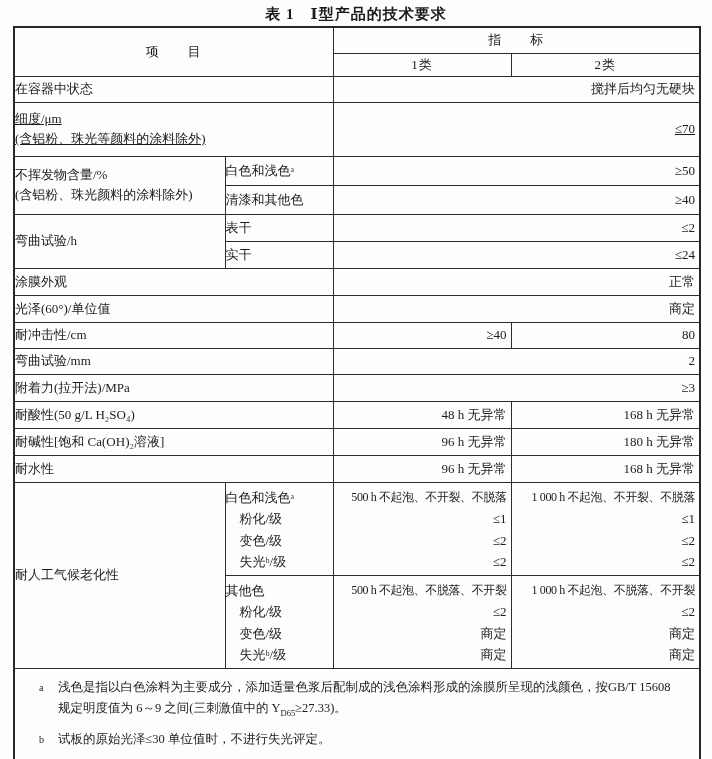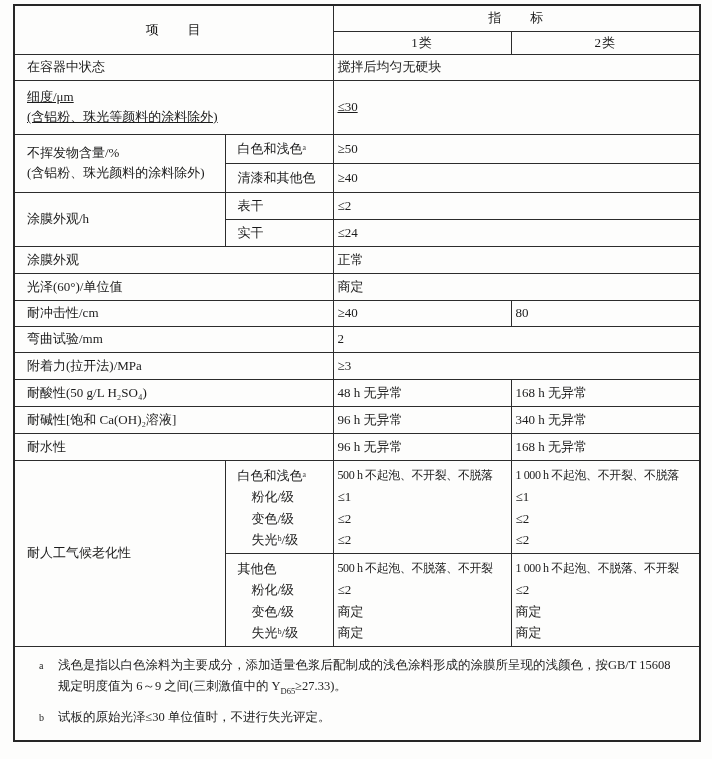--- a/index.html
+++ b/index.html
@@ -31,22 +31,22 @@
     margin-left: 13px;
     border: 2px solid #262626;
   }
   td {
     border: 1px solid #2c2c2c;
     font-size: 13px;
     padding: 2px 4px;
     vertical-align: middle;
     overflow: hidden;
   }
-  td.lbl { text-align: left; padding-left: 12px; margin-left: 12px; }
-  td.val { text-align: left; }
+  td.lbl { text-align: left; padding-left: 0; margin-left: 12px; }
+  td.val { text-align: right; }
   td.hdr { text-align: center; letter-spacing: 1px; }
   tr.hrow1 { height: 26px; }
   tr.hrow2 { height: 22px; }
   tr.r26 { height: 26px; }
   tr.r27 { height: 27px; }
   tr.r29 { height: 29px; }
   tr.r54 { height: 54px; text-decoration: underline; }
   tr.rw1 { height: 92px; }
   tr.rw2 { height: 86px; }
   tr.rfn { height: 88px; }
@@ -74,20 +74,21 @@
     top: 0px;
     font-size: 10px;
   }
   sub.ds { font-size: 8.5px; }
 </style>
 </head>
 <body>
 
 <div class="page">
 
+  <div class="title">表 1　Ⅰ型产品的技术要求</div>
 
   <table class="req">
     <colgroup>
       <col style="width:211px">
       <col style="width:108px">
       <col style="width:178px">
       <col style="width:189px">
     </colgroup>
 
     <tbody>
@@ -103,38 +104,38 @@
     <tr class="r26">
       <td class="lbl" colspan="2">在容器中状态</td>
       <td class="val" colspan="2">搅拌后均匀无硬块</td>
     </tr>
 
     <tr class="r54">
       <td class="lbl two-line" colspan="2">
         <div>细度/μm</div>
         <div>(含铝粉、珠光等颜料的涂料除外)</div>
       </td>
-      <td class="val" colspan="2">≤30</td>
+      <td class="val" colspan="2">≤70</td>
     </tr>
 
     <tr class="r29">
       <td class="lbl two-line" rowspan="2">
         <div>不挥发物含量/%</div>
         <div>(含铝粉、珠光颜料的涂料除外)</div>
       </td>
       <td class="lbl">白色和浅色ᵃ</td>
       <td class="val" colspan="2">≥50</td>
     </tr>
     <tr class="r29">
       <td class="lbl">清漆和其他色</td>
       <td class="val" colspan="2">≥40</td>
     </tr>
 
     <tr class="r27">
-      <td class="lbl" rowspan="2">涂膜外观/h</td>
+      <td class="lbl" rowspan="2">弯曲试验/h</td>
       <td class="lbl">表干</td>
       <td class="val" colspan="2">≤2</td>
     </tr>
     <tr class="r27">
       <td class="lbl">实干</td>
       <td class="val" colspan="2">≤24</td>
     </tr>
 
     <tr class="r27">
       <td class="lbl" colspan="2">涂膜外观</td>
@@ -164,21 +165,21 @@
 
     <tr class="r27">
       <td class="lbl" colspan="2">耐酸性(50 g/L H₂SO₄)</td>
       <td class="val">48 h 无异常</td>
       <td class="val">168 h 无异常</td>
     </tr>
 
     <tr class="r27">
       <td class="lbl" colspan="2">耐碱性[饱和 Ca(OH)₂溶液]</td>
       <td class="val">96 h 无异常</td>
-      <td class="val">340 h 无异常</td>
+      <td class="val">180 h 无异常</td>
     </tr>
 
     <tr class="r27">
       <td class="lbl" colspan="2">耐水性</td>
       <td class="val">96 h 无异常</td>
       <td class="val">168 h 无异常</td>
     </tr>
 
     <tr class="rw1">
       <td class="lbl" rowspan="2">耐人工气候老化性</td>

